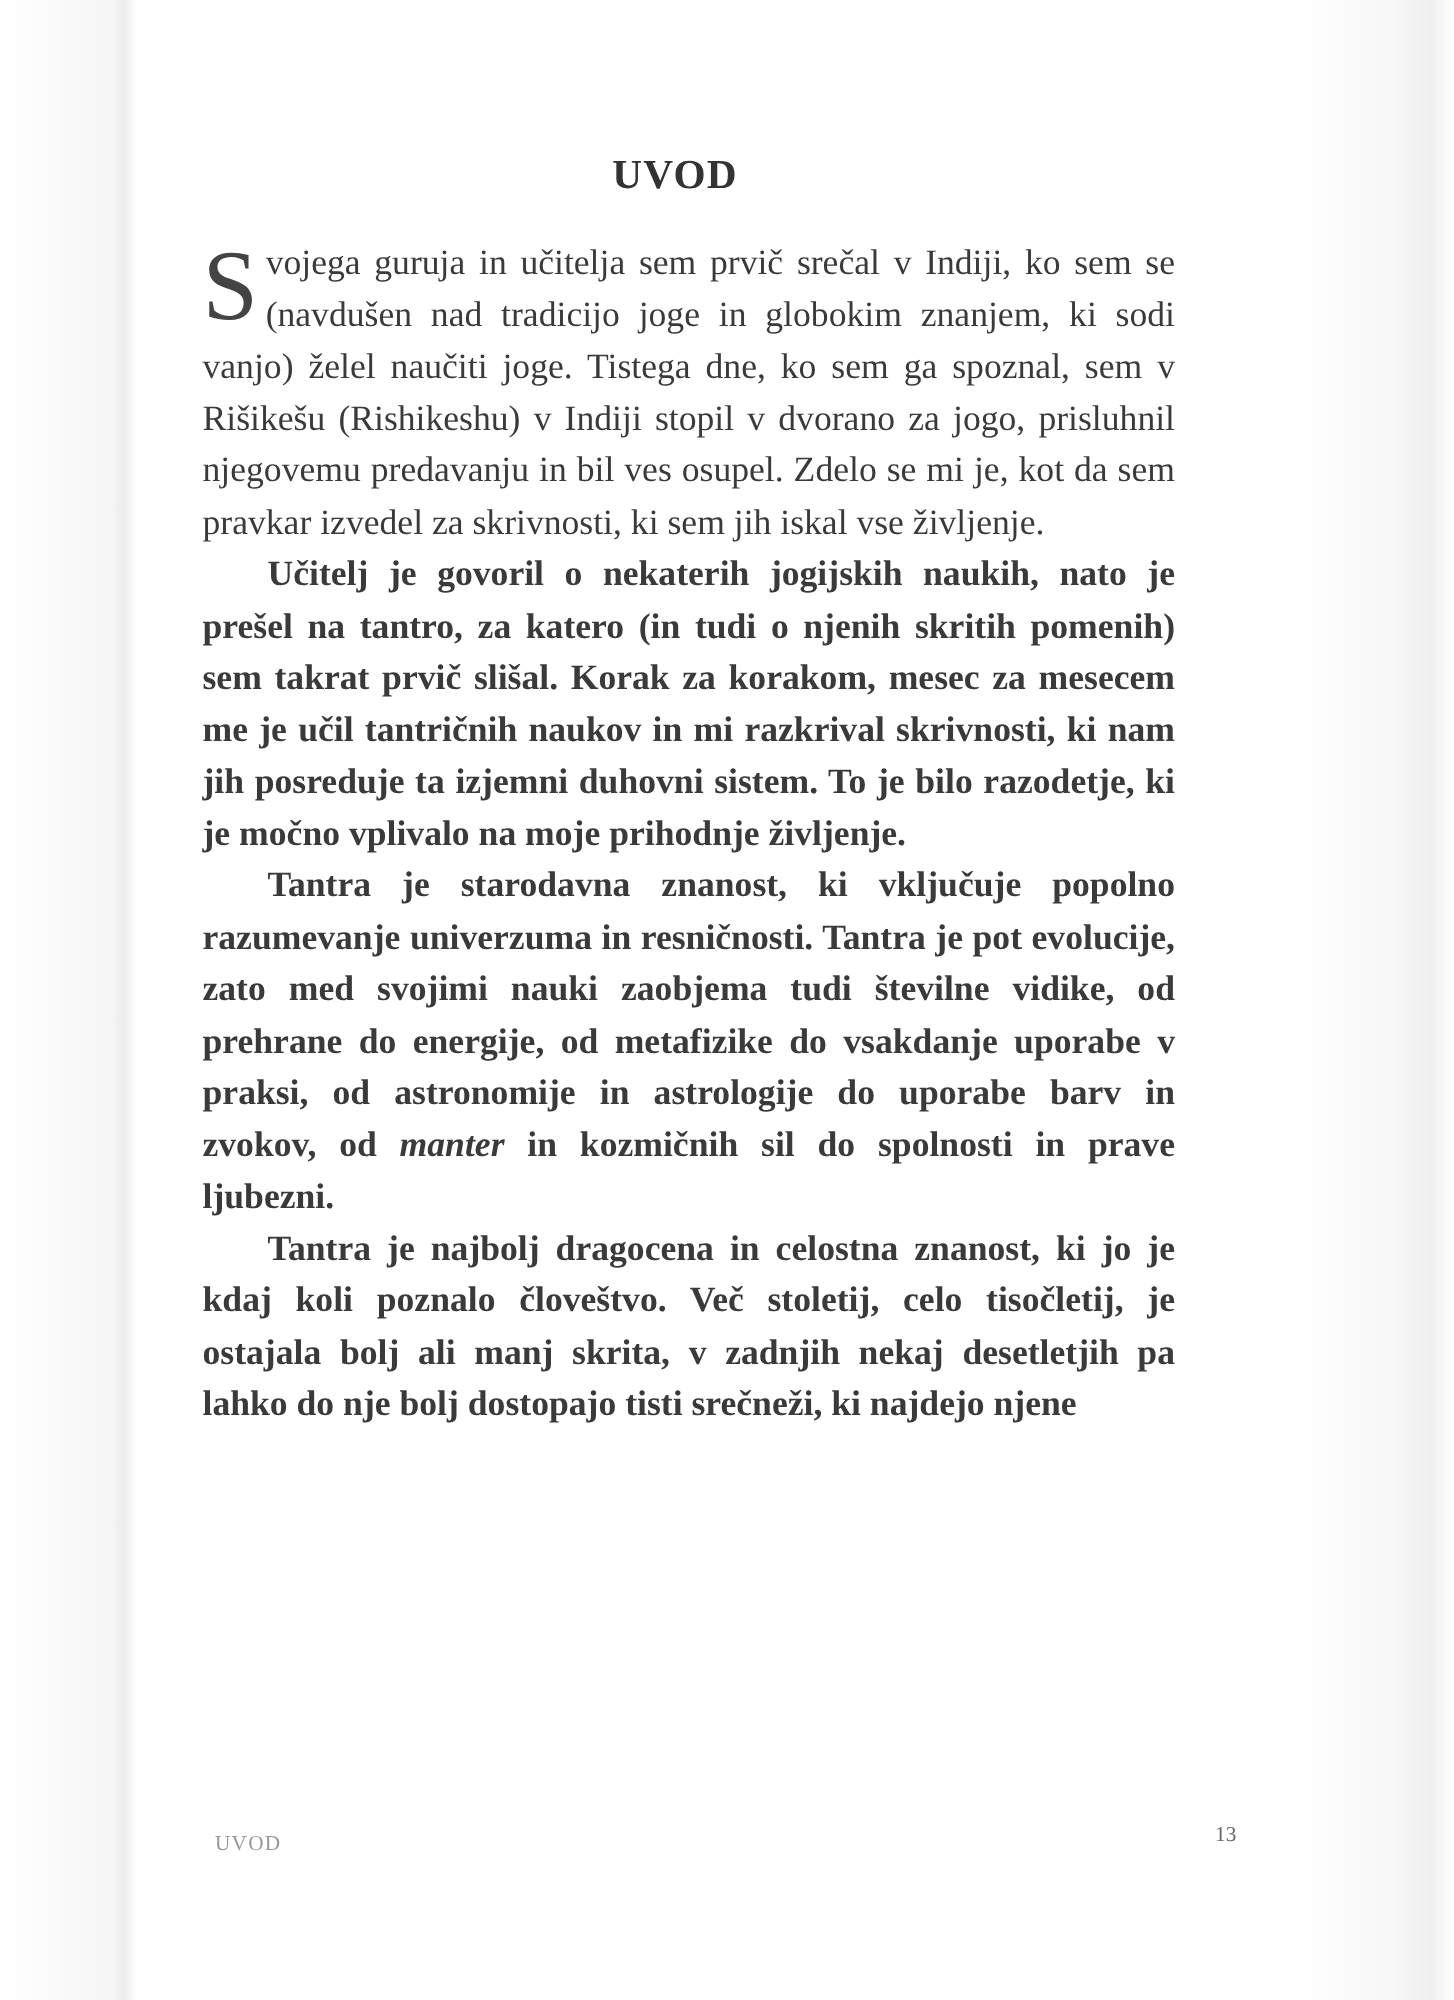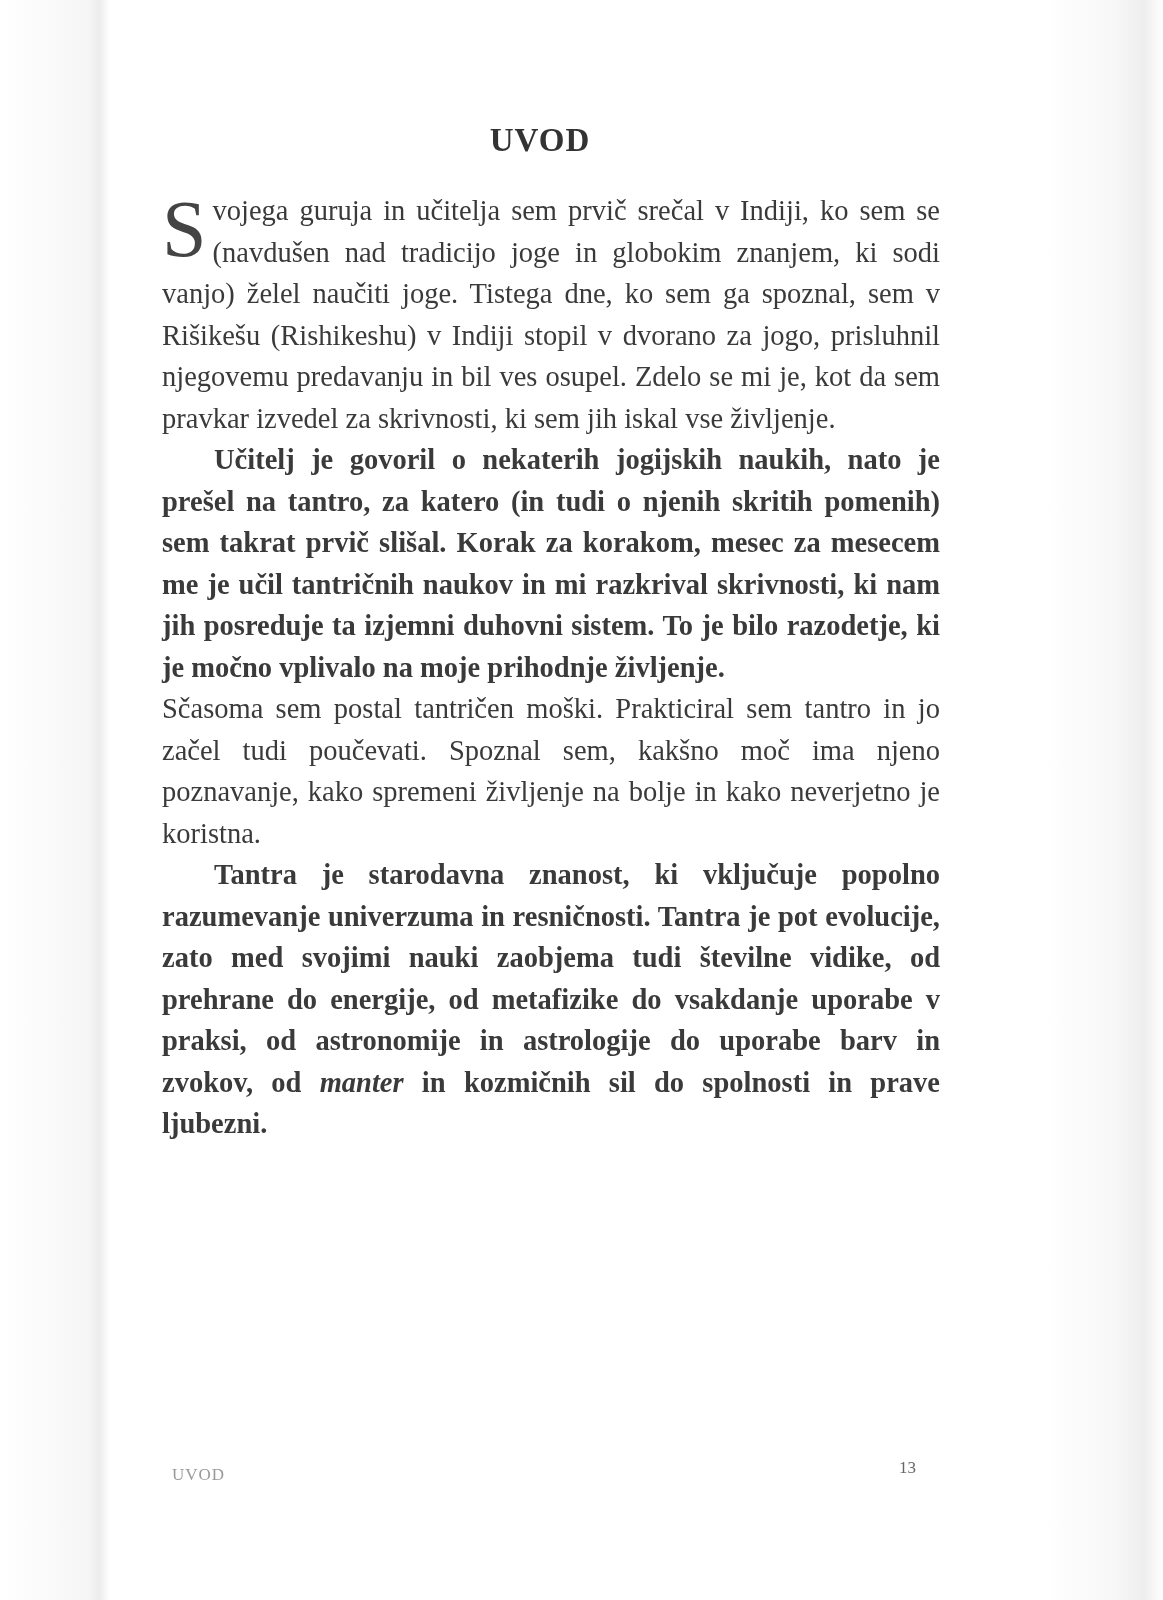--- a/index.html
+++ b/index.html
@@ -25,32 +25,32 @@
   }
   .body p { margin:0; }
   .indent { text-indent:52px;font-weight:bold; }
   .dropcap {
     float:left; font-size:80px; line-height:66px; margin:6px 6px 0 0; color:#444;
   }
   .footer-left {
     position:absolute; top:1465px; left:172px; font-size:17px; color:#999; letter-spacing:1px;
   }
   .footer-right {
-    position:absolute; top:1458px; left:899px; font-size:17px; color:#666;
+    position:absolute; top:1458px; left:972px; font-size:17px; color:#666;
   }
 </style>
 </head>
 <body>
 
 <div class="gutter-left"></div>
 <div class="gutter-right"></div>
 
 <div class="title">UVOD</div>
 
 <div class="body">
   <p><span class="dropcap">S</span><span>vojega guruja in učitelja sem prvič srečal v Indiji, ko sem se (navdušen nad tradicijo joge in globokim znanjem, ki sodi vanjo) želel naučiti joge. Tistega dne, ko sem ga spoznal, sem v Rišikešu (Rishikeshu) v Indiji stopil v dvorano za jogo, prisluhnil njegovemu predavanju in bil ves osupel. Zdelo se mi je, kot da sem pravkar izvedel za skrivnosti, ki sem jih iskal vse življenje.</span></p>
   <p class="indent">Učitelj je govoril o nekaterih jogijskih naukih, nato je prešel na tantro, za katero (in tudi o njenih skritih pomenih) sem takrat prvič slišal. Korak za korakom, mesec za mesecem me je učil tantričnih naukov in mi razkrival skrivnosti, ki nam jih posreduje ta izjemni duhovni sistem. To je bilo razodetje, ki je močno vplivalo na moje prihodnje življenje.</p>
-  <p>Sčasoma sem postal tantričen moški. Prakticiral sem tantro in jo začel tudi poučevati. Spoznal sem, kakšno moč ima njeno poznavanje, kako spremeni življenje na bolje in kako neverjetno je koristna.</p>
   <p class="indent"><span>Tantra je starodavna znanost, ki vključuje popolno razumevanje univerzuma in resničnosti. Tantra je pot evolucije, zato med svojimi nauki zaobjema tudi številne vidike, od prehrane do energije, od metafizike do vsakdanje uporabe v praksi, od astronomije in astrologije do uporabe barv in zvokov, od </span><i>manter</i><span> in kozmičnih sil do spolnosti in prave ljubezni.</span></p>
+  <p class="indent">Tantra je najbolj dragocena in celostna znanost, ki jo je kdaj koli poznalo človeštvo. Več stoletij, celo tisočletij, je ostajala bolj ali manj skrita, v zadnjih nekaj desetletjih pa lahko do nje bolj dostopajo tisti srečneži, ki najdejo njene</p>
 </div>
 
 <div class="footer-left">UVOD</div>
 <div class="footer-right">13</div>
 
 </body></html>

